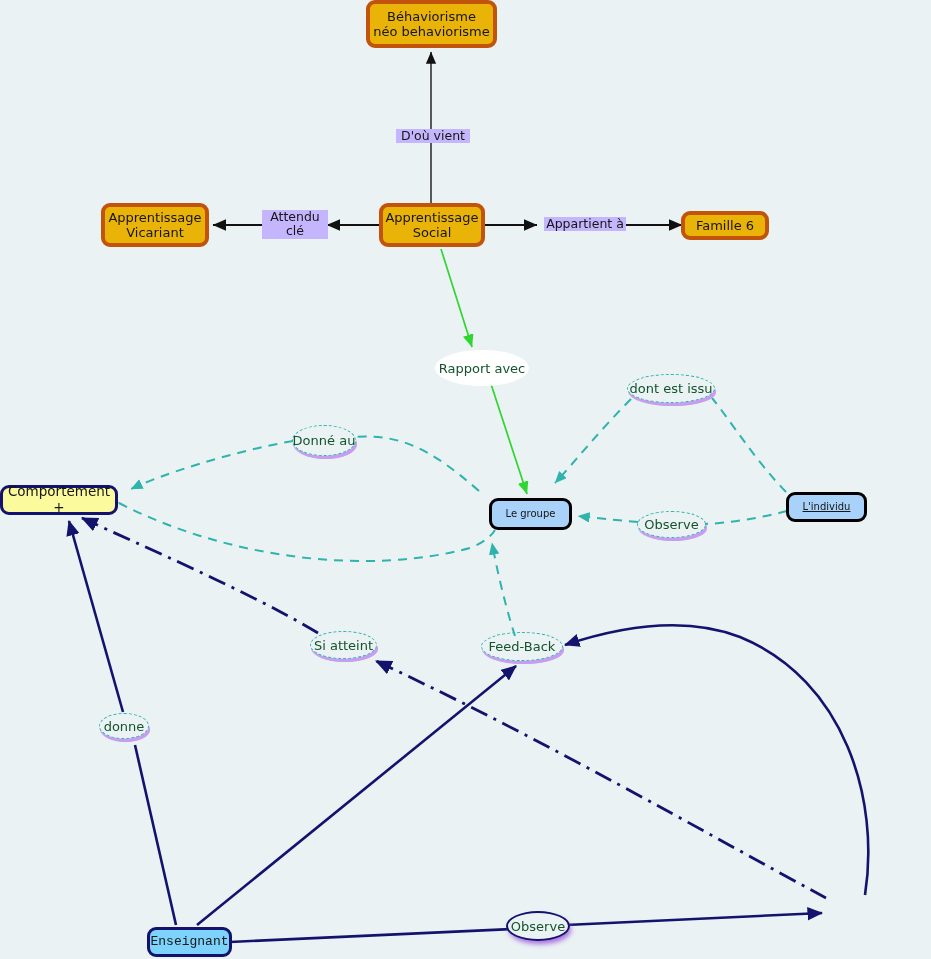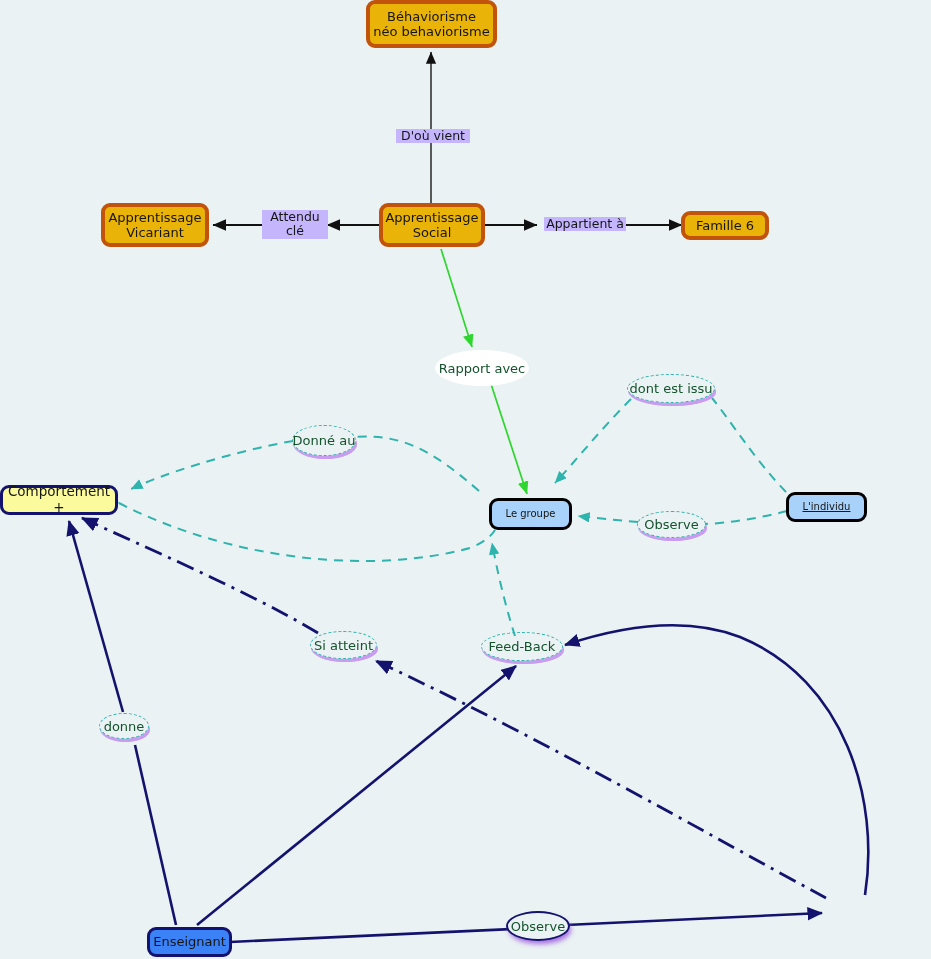--- a/index.html
+++ b/index.html
@@ -53,25 +53,26 @@
   
   .node.blue {
     background: #a9d2fa;
     border: 3px solid #000000;
     border-radius: 9px;
     color: #161616;
     font-size: 10px;
   }
   
   .node.green {
-    background: #3b82f6;
+    background: #7dd3fc;
     border: 3px solid #13136e;
     border-radius: 9px;
     color: #161616;
     font-size: 13px;
+    font-family: Liberation Mono, monospace;
   }
 
   
   .elabel {
     position: absolute;
     box-sizing: border-box;
     display: flex;
     align-items: center;
     justify-content: center;
     color: #14532d;

